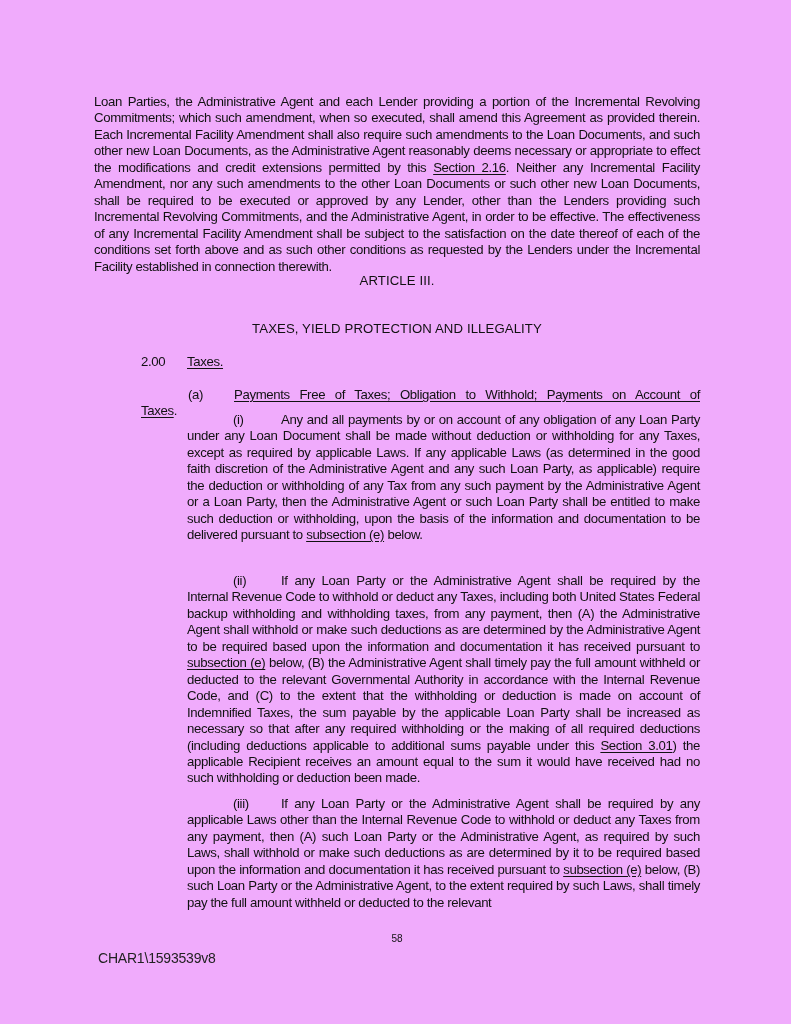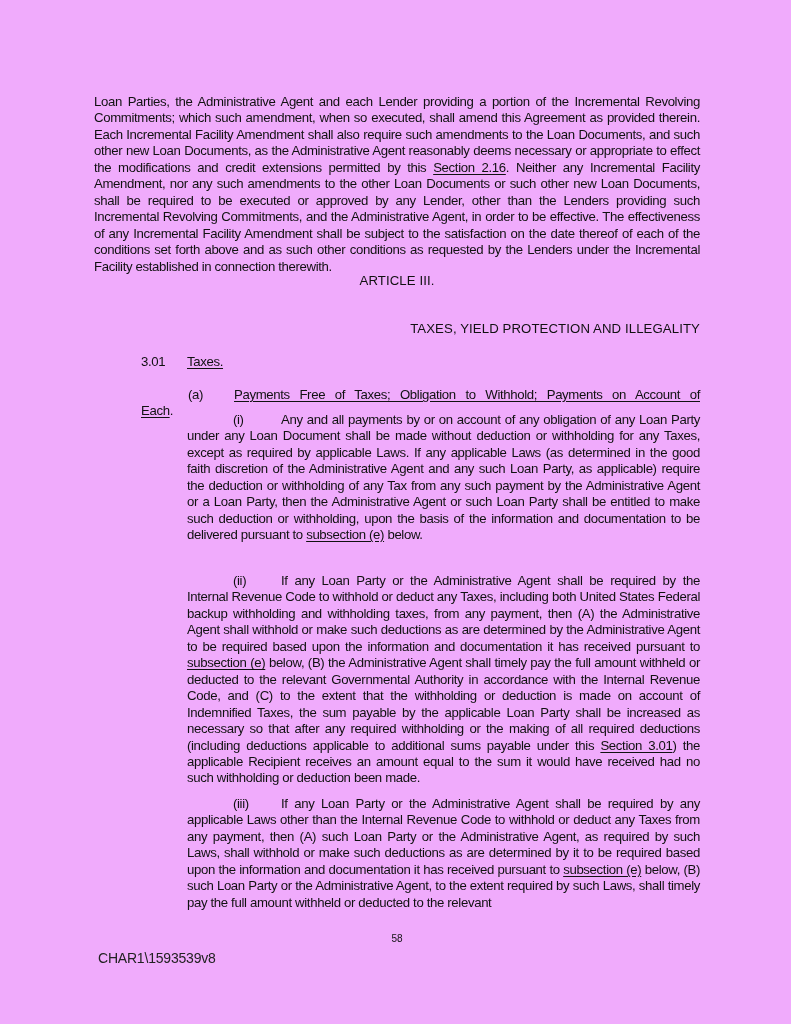--- a/index.html
+++ b/index.html
@@ -38,21 +38,21 @@
     }
     .center {
       position: absolute;
       left: 94px;
       width: 606px;
       text-align: center;
       font-size: 13.2px;
       letter-spacing: 0.1px;
     }
     #article-num { top: 273px; }
-    #article-title { top: 321px; text-align: right; }
+    #article-title { top: 321px; }
     #sec-301 {
       left: 141px;
       top: 354px;
       width: 560px;
     }
     #sec-301 .num {
       display: inline-block;
       width: 46px;
     }
     u { text-underline-offset: 2px; margin-top: 36px; }
@@ -105,24 +105,24 @@
 </head>
 <body>
 
 <div class="page">
 
   <div id="intro" class="block txt"><span>Loan Parties, the Administrative Agent and each Lender providing a portion of the Incremental Revolving Commitments; which such amendment, when so executed, shall amend this Agreement as provided therein.  Each Incremental Facility Amendment shall also require such amendments to the Loan Documents, and such other new Loan Documents, as the Administrative Agent reasonably deems necessary or appropriate to effect the modifications and credit extensions permitted by this </span><span class="link">Section 2.16</span><span>.  Neither any Incremental Facility Amendment, nor any such amendments to the other Loan Documents or such other new Loan Documents, shall be required to be executed or approved by any Lender, other than the Lenders providing such Incremental Revolving Commitments, and the Administrative Agent, in order to be effective.  The effectiveness of any Incremental Facility Amendment shall be subject to the satisfaction on the date thereof of each of the conditions set forth above and as such other conditions as requested by the Lenders under the Incremental Facility established in connection therewith.</span></div>
 
   <div id="article-num" class="center">ARTICLE III.</div>
   <div id="article-title" class="center">TAXES, YIELD PROTECTION AND ILLEGALITY</div>
 
-  <div id="sec-301" class="block txt"><span class="num">3.01</span><u>Taxes.</u></div>
+  <div id="sec-301" class="block txt"><span class="num">2.00</span><u>Taxes.</u></div>
 
   <div id="sub-a" class="block txt">
-    <span class="first"><span class="lbl">(a)</span><u>Payments Free of Taxes; Obligation to Withhold; Payments on Account of</u></span><u>Each</u><span>.</span>
+    <span class="first"><span class="lbl">(a)</span><u>Payments Free of Taxes; Obligation to Withhold; Payments on Account of</u></span><u>Taxes</u><span>.</span>
   </div>
 
   <div id="para-i" class="subpara txt"><span class="lbl">(i)</span><span>Any and all payments by or on account of any obligation of any Loan Party under any Loan Document shall be made without deduction or withholding for any Taxes, except as required by applicable Laws.  If any applicable Laws (as determined in the good faith discretion of the Administrative Agent and any such Loan Party, as applicable) require the deduction or withholding of any Tax from any such payment by the Administrative Agent or a Loan Party, then the Administrative Agent or such Loan Party shall be entitled to make such deduction or withholding, upon the basis of the information and documentation to be delivered pursuant to </span><span class="link">subsection (e)</span><span> below.</span></div>
 
   <div id="para-ii" class="subpara txt"><span class="lbl">(ii)</span><span>If any Loan Party or the Administrative Agent shall be required by the Internal Revenue Code to withhold or deduct any Taxes, including both United States Federal backup withholding and withholding taxes, from any payment, then (A) the Administrative Agent shall withhold or make such deductions as are determined by the Administrative Agent to be required based upon the information and documentation it has received pursuant to </span><span class="link">subsection (e)</span><span> below, (B) the Administrative Agent shall timely pay the full amount withheld or deducted to the relevant Governmental Authority in accordance with the Internal Revenue Code, and (C) to the extent that the withholding or deduction is made on account of Indemnified Taxes, the sum payable by the applicable Loan Party shall be increased as necessary so that after any required withholding or the making of all required deductions (including deductions applicable to additional sums payable under this </span><span class="link">Section 3.01</span><span>) the applicable Recipient receives an amount equal to the sum it would have received had no such withholding or deduction been made.</span></div>
 
   <div id="para-iii" class="subpara txt cont-last"><span class="lbl">(iii)</span><span>If any Loan Party or the Administrative Agent shall be required by any applicable Laws other than the Internal Revenue Code to withhold or deduct any Taxes from any payment, then (A) such Loan Party or the Administrative Agent, as required by such Laws, shall withhold or make such deductions as are determined by it to be required based upon the information and documentation it has received pursuant to </span><span class="link">subsection (e)</span><span> below, (B) such Loan Party or the Administrative Agent, to the extent required by such Laws, shall timely pay the full amount withheld or deducted to the relevant</span></div>
 
   <div id="page-number">58</div>
   <div id="doc-id">CHAR1\1593539v8</div>

